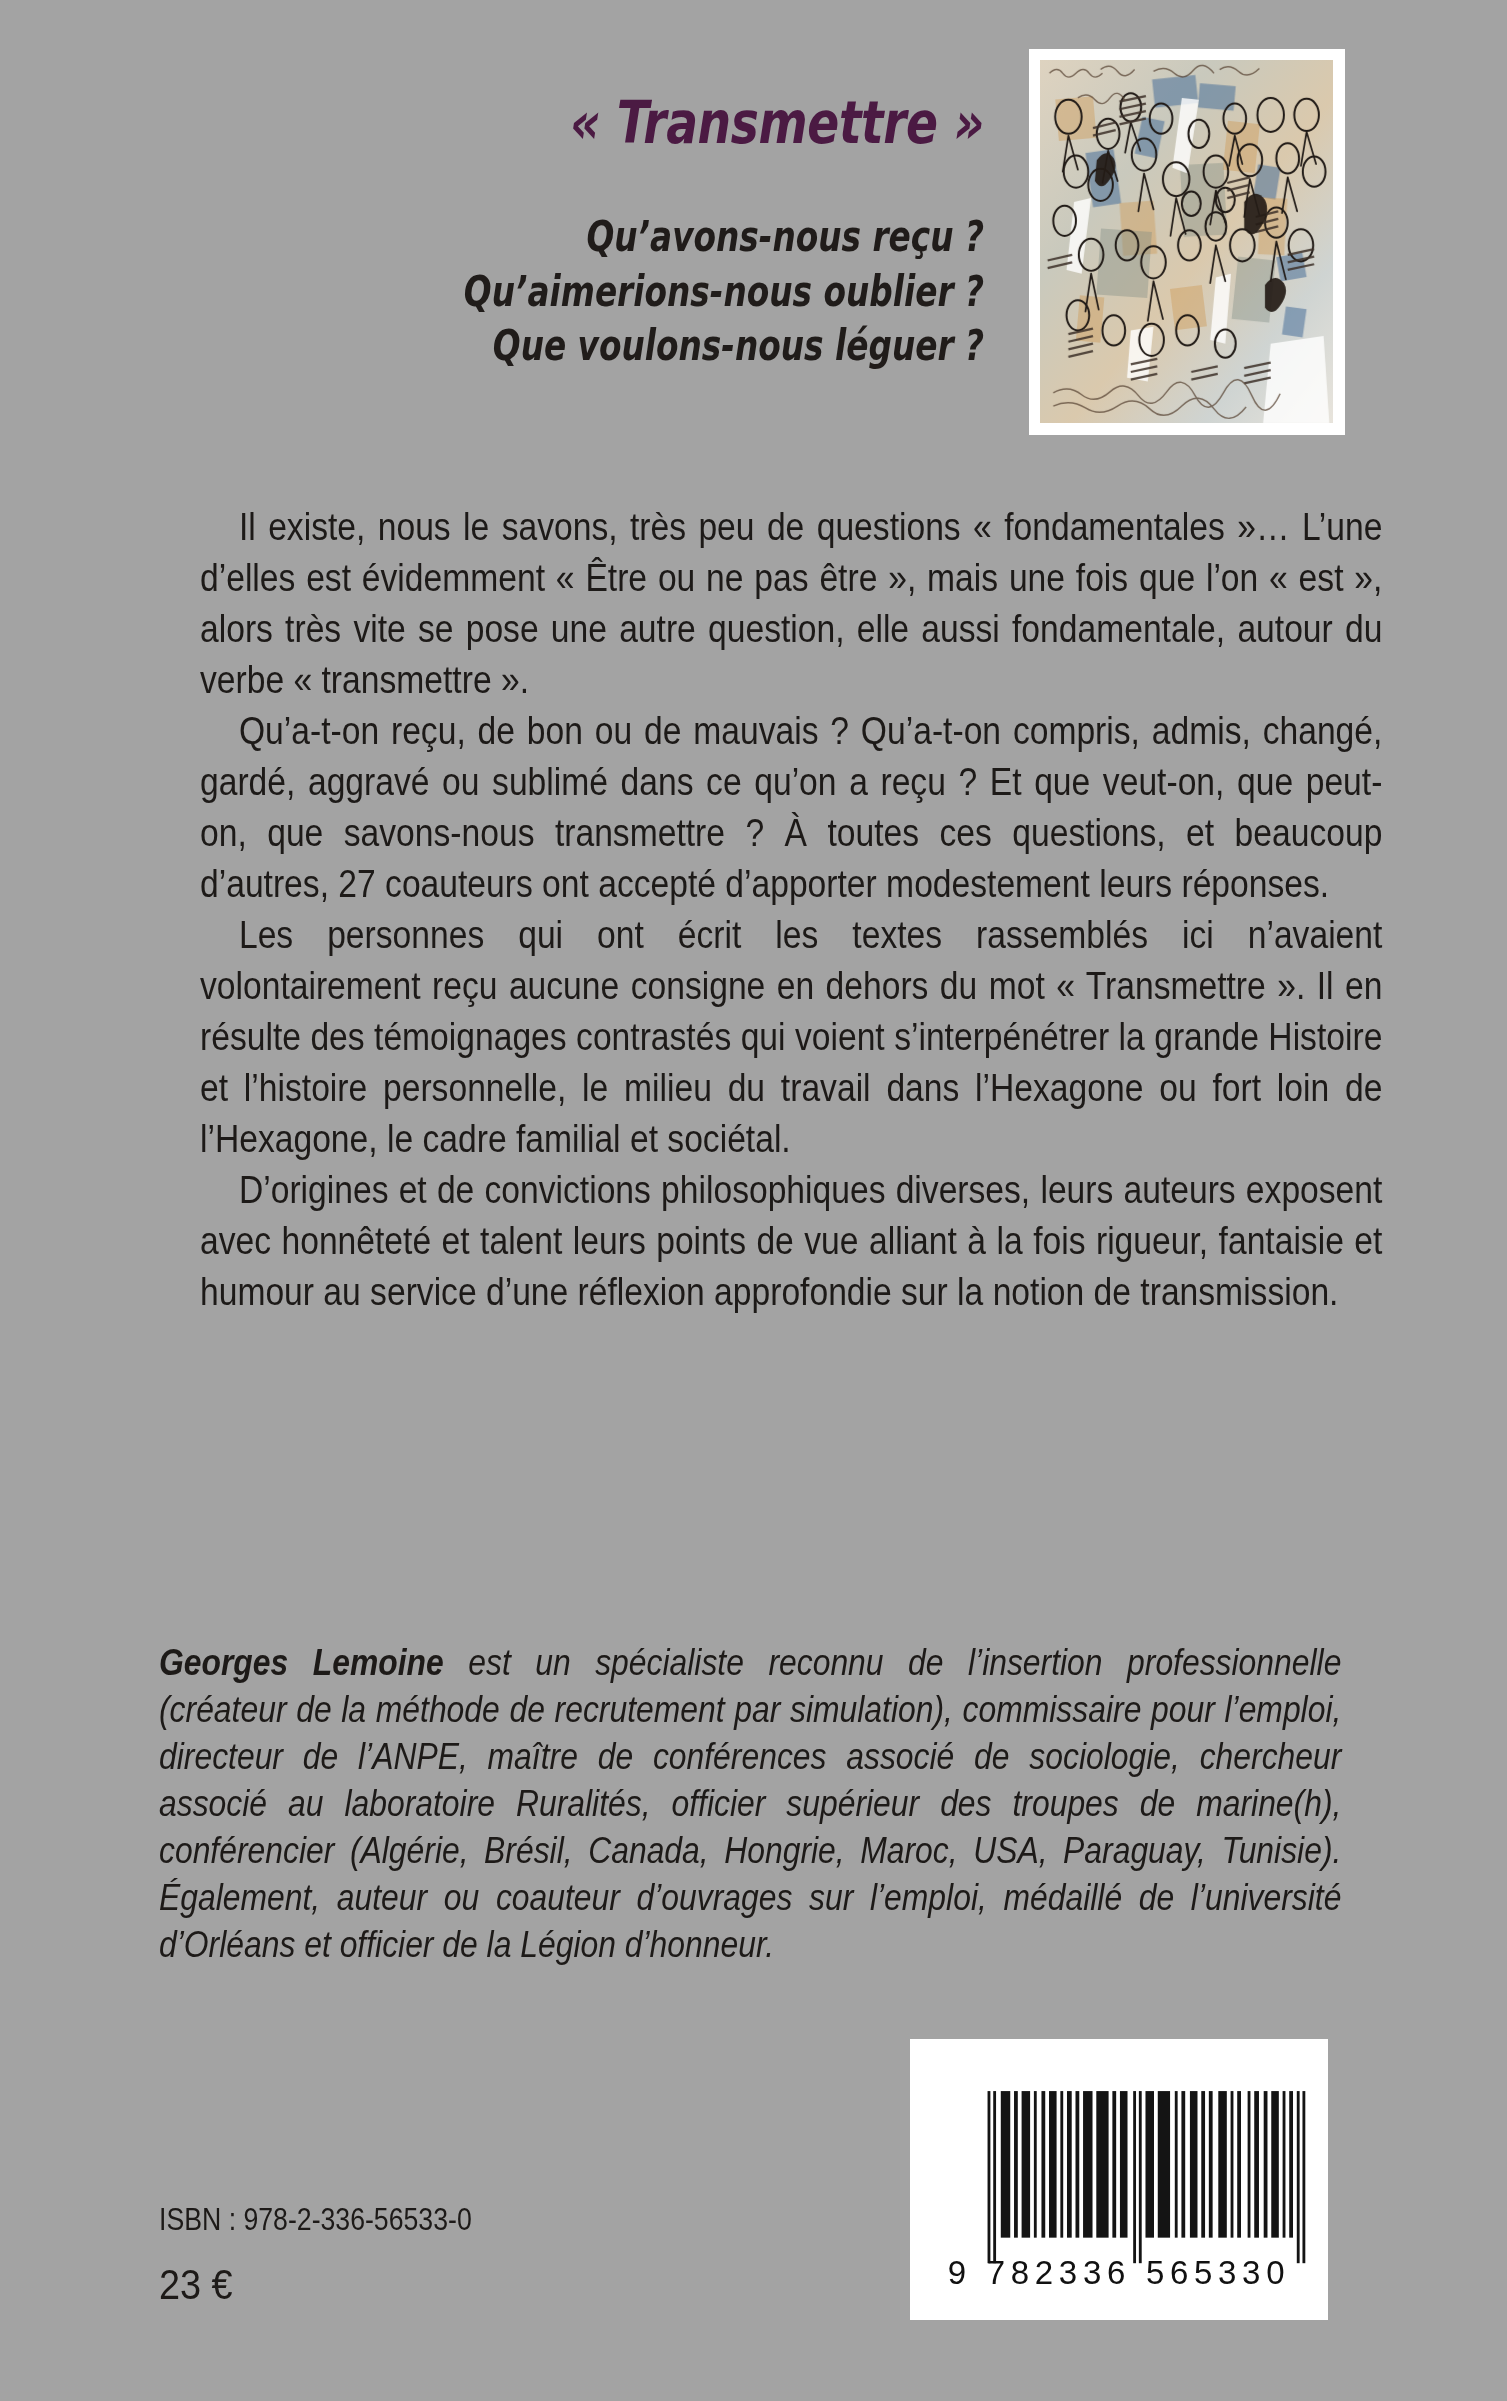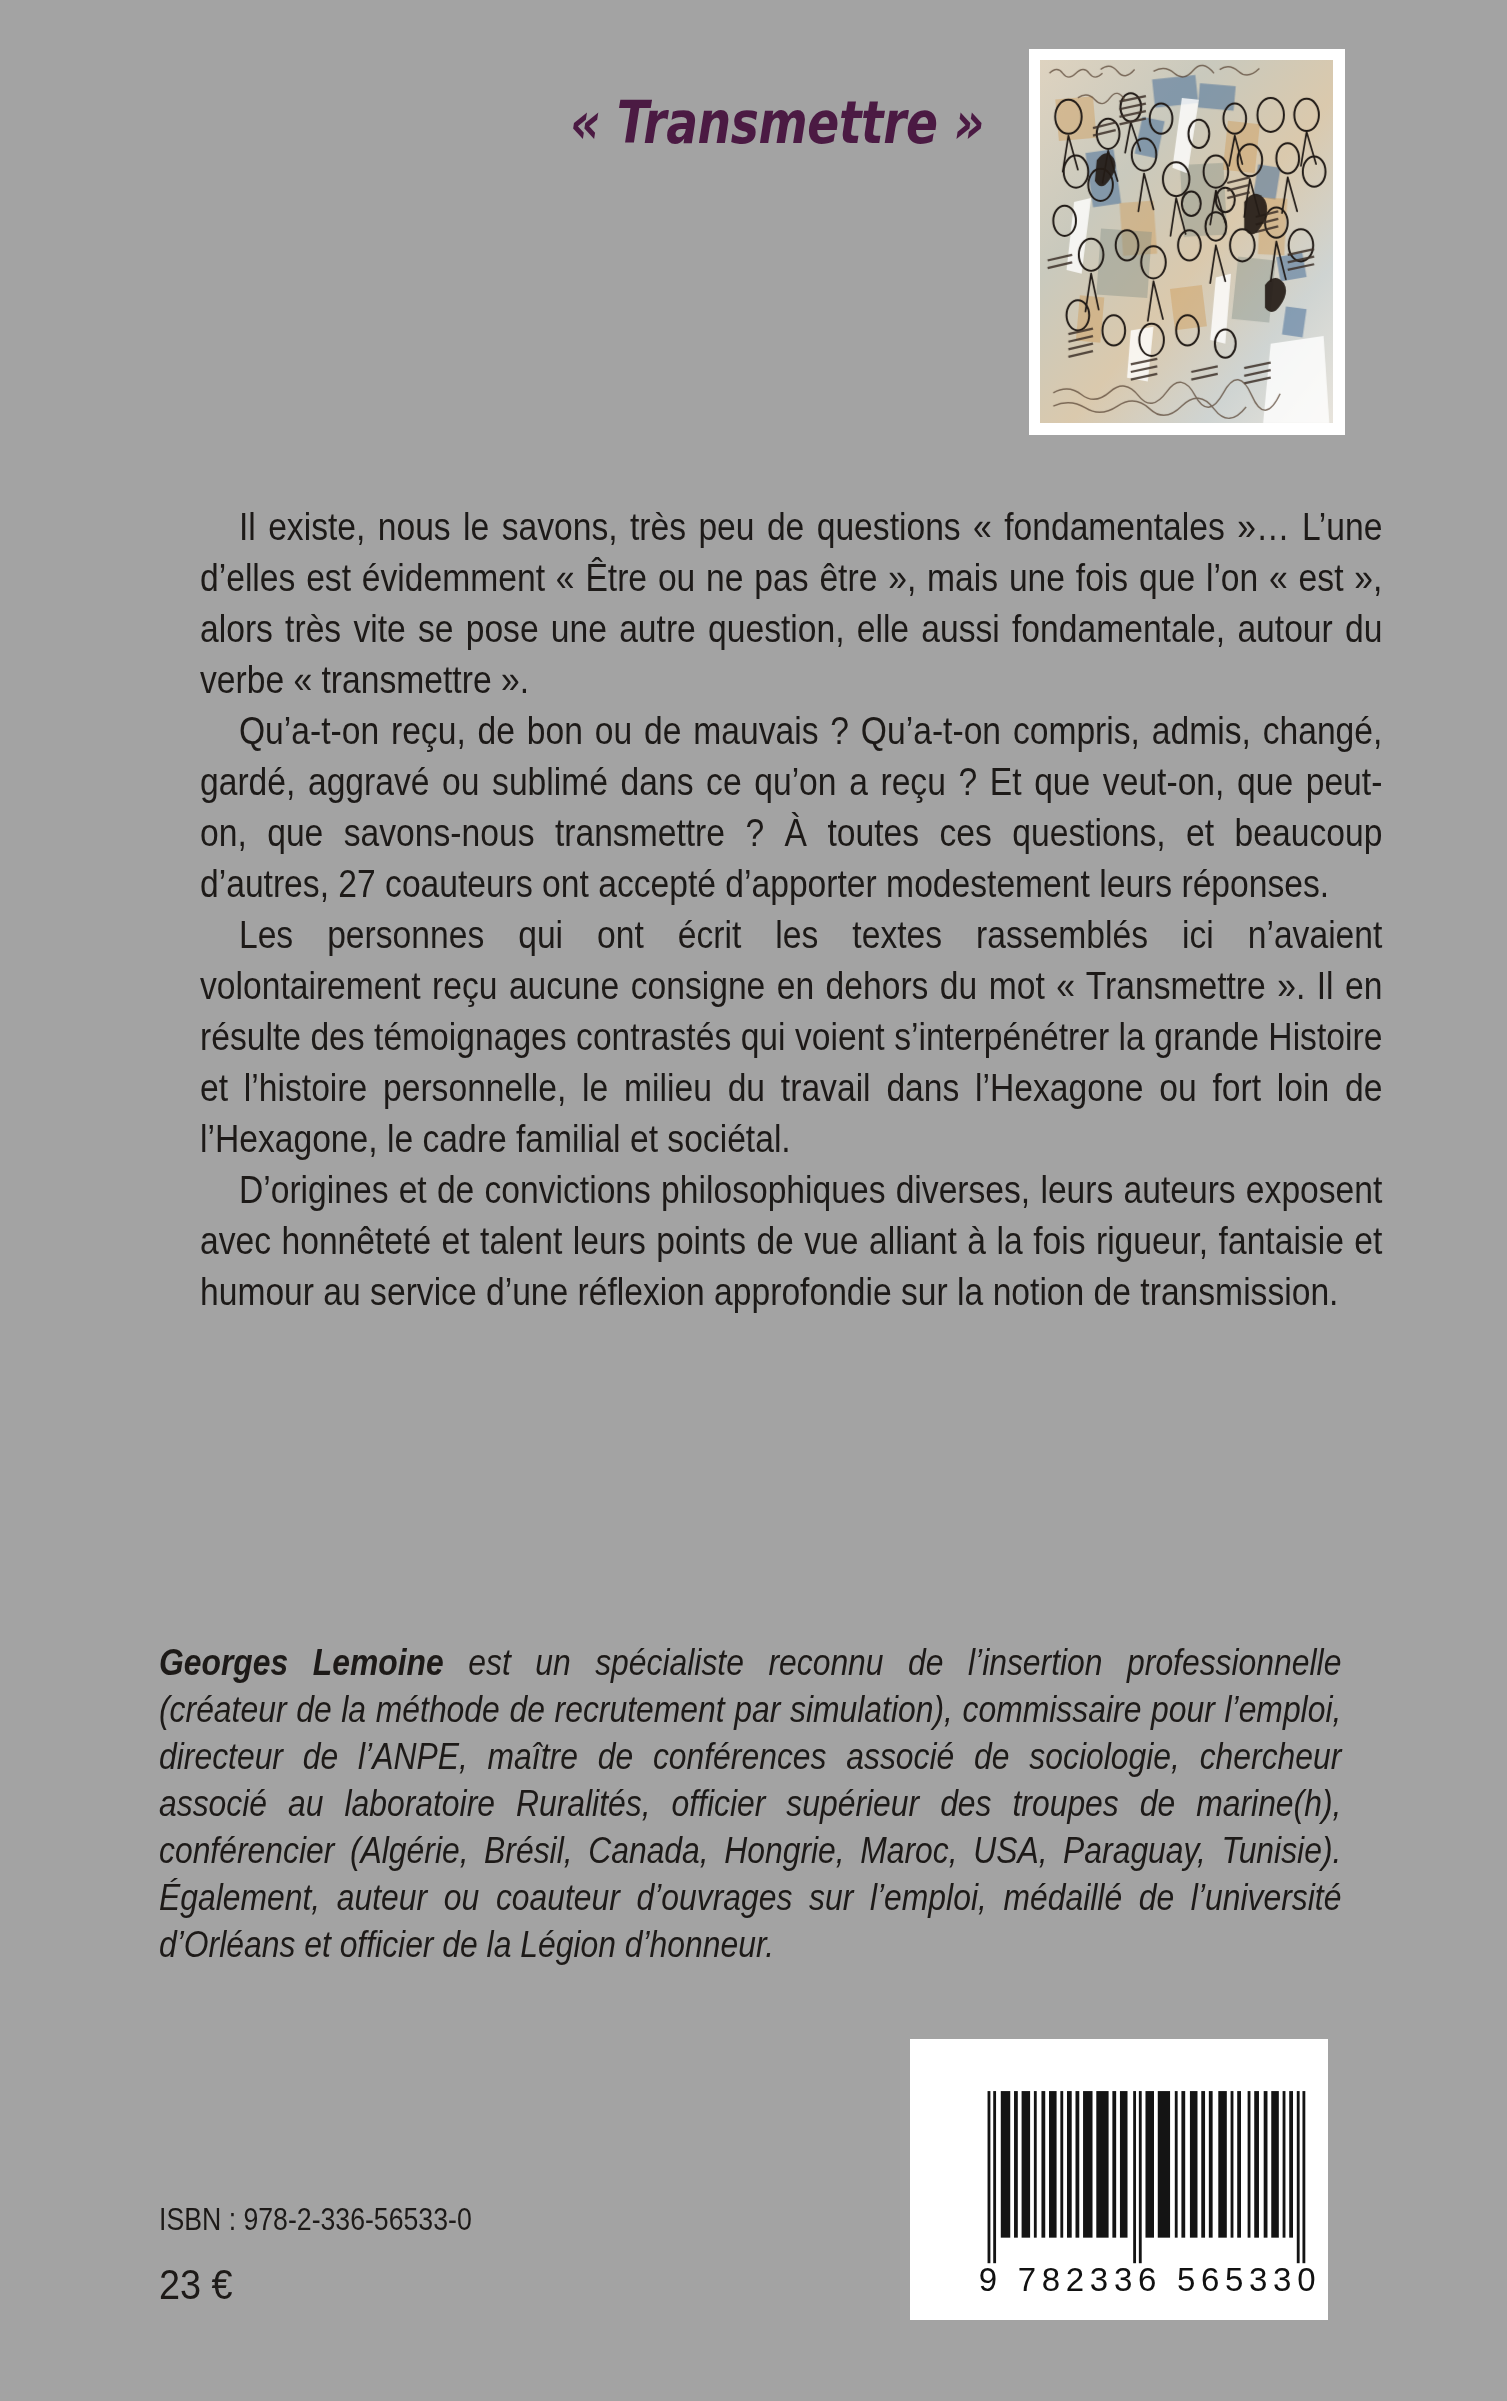--- a/index.html
+++ b/index.html
@@ -198,41 +198,45 @@
   .barcode-inner {
     position: absolute;
     left: 0;
     top: 0;
     width: 418px;
     height: 281px;
   }
   .barcode-digits {
     position: absolute;
     left: 0;
-    bottom: 21px;
+    bottom: 28px;
     width: 418px;
     text-align: center;
     font-family: "Liberation Sans", sans-serif;
     font-size: 33px;
     letter-spacing: 5.7px;
     color: #111111;
-    padding-left: 31px;
   }
 </style>
 </head>
 <body>
 
 <div class="page">
 
   <div class="header">
 
     <div class="title-block">
       <div class="book-title">« Transmettre »</div>
     </div>
 
+    <div class="subtitle-block">
+      <p class="subtitle-line">Qu’avons-nous reçu ?</p>
+      <p class="subtitle-line">Qu’aimerions-nous oublier ?</p>
+      <p class="subtitle-line">Que voulons-nous léguer ?</p>
+    </div>
 
     <div class="illustration-frame">
       <div class="illustration-inner">
         <svg width="293" height="363" viewBox="0 0 310 384" xmlns="http://www.w3.org/2000/svg" aria-hidden="true">
           <defs>
             <linearGradient id="bgwash" x1="0" y1="0" x2="1" y2="1">
               <stop offset="0%" stop-color="#ded3c0"></stop>
               <stop offset="30%" stop-color="#c9c9bd"></stop>
               <stop offset="55%" stop-color="#dac9ad"></stop>
               <stop offset="78%" stop-color="#cfd4d2"></stop>

